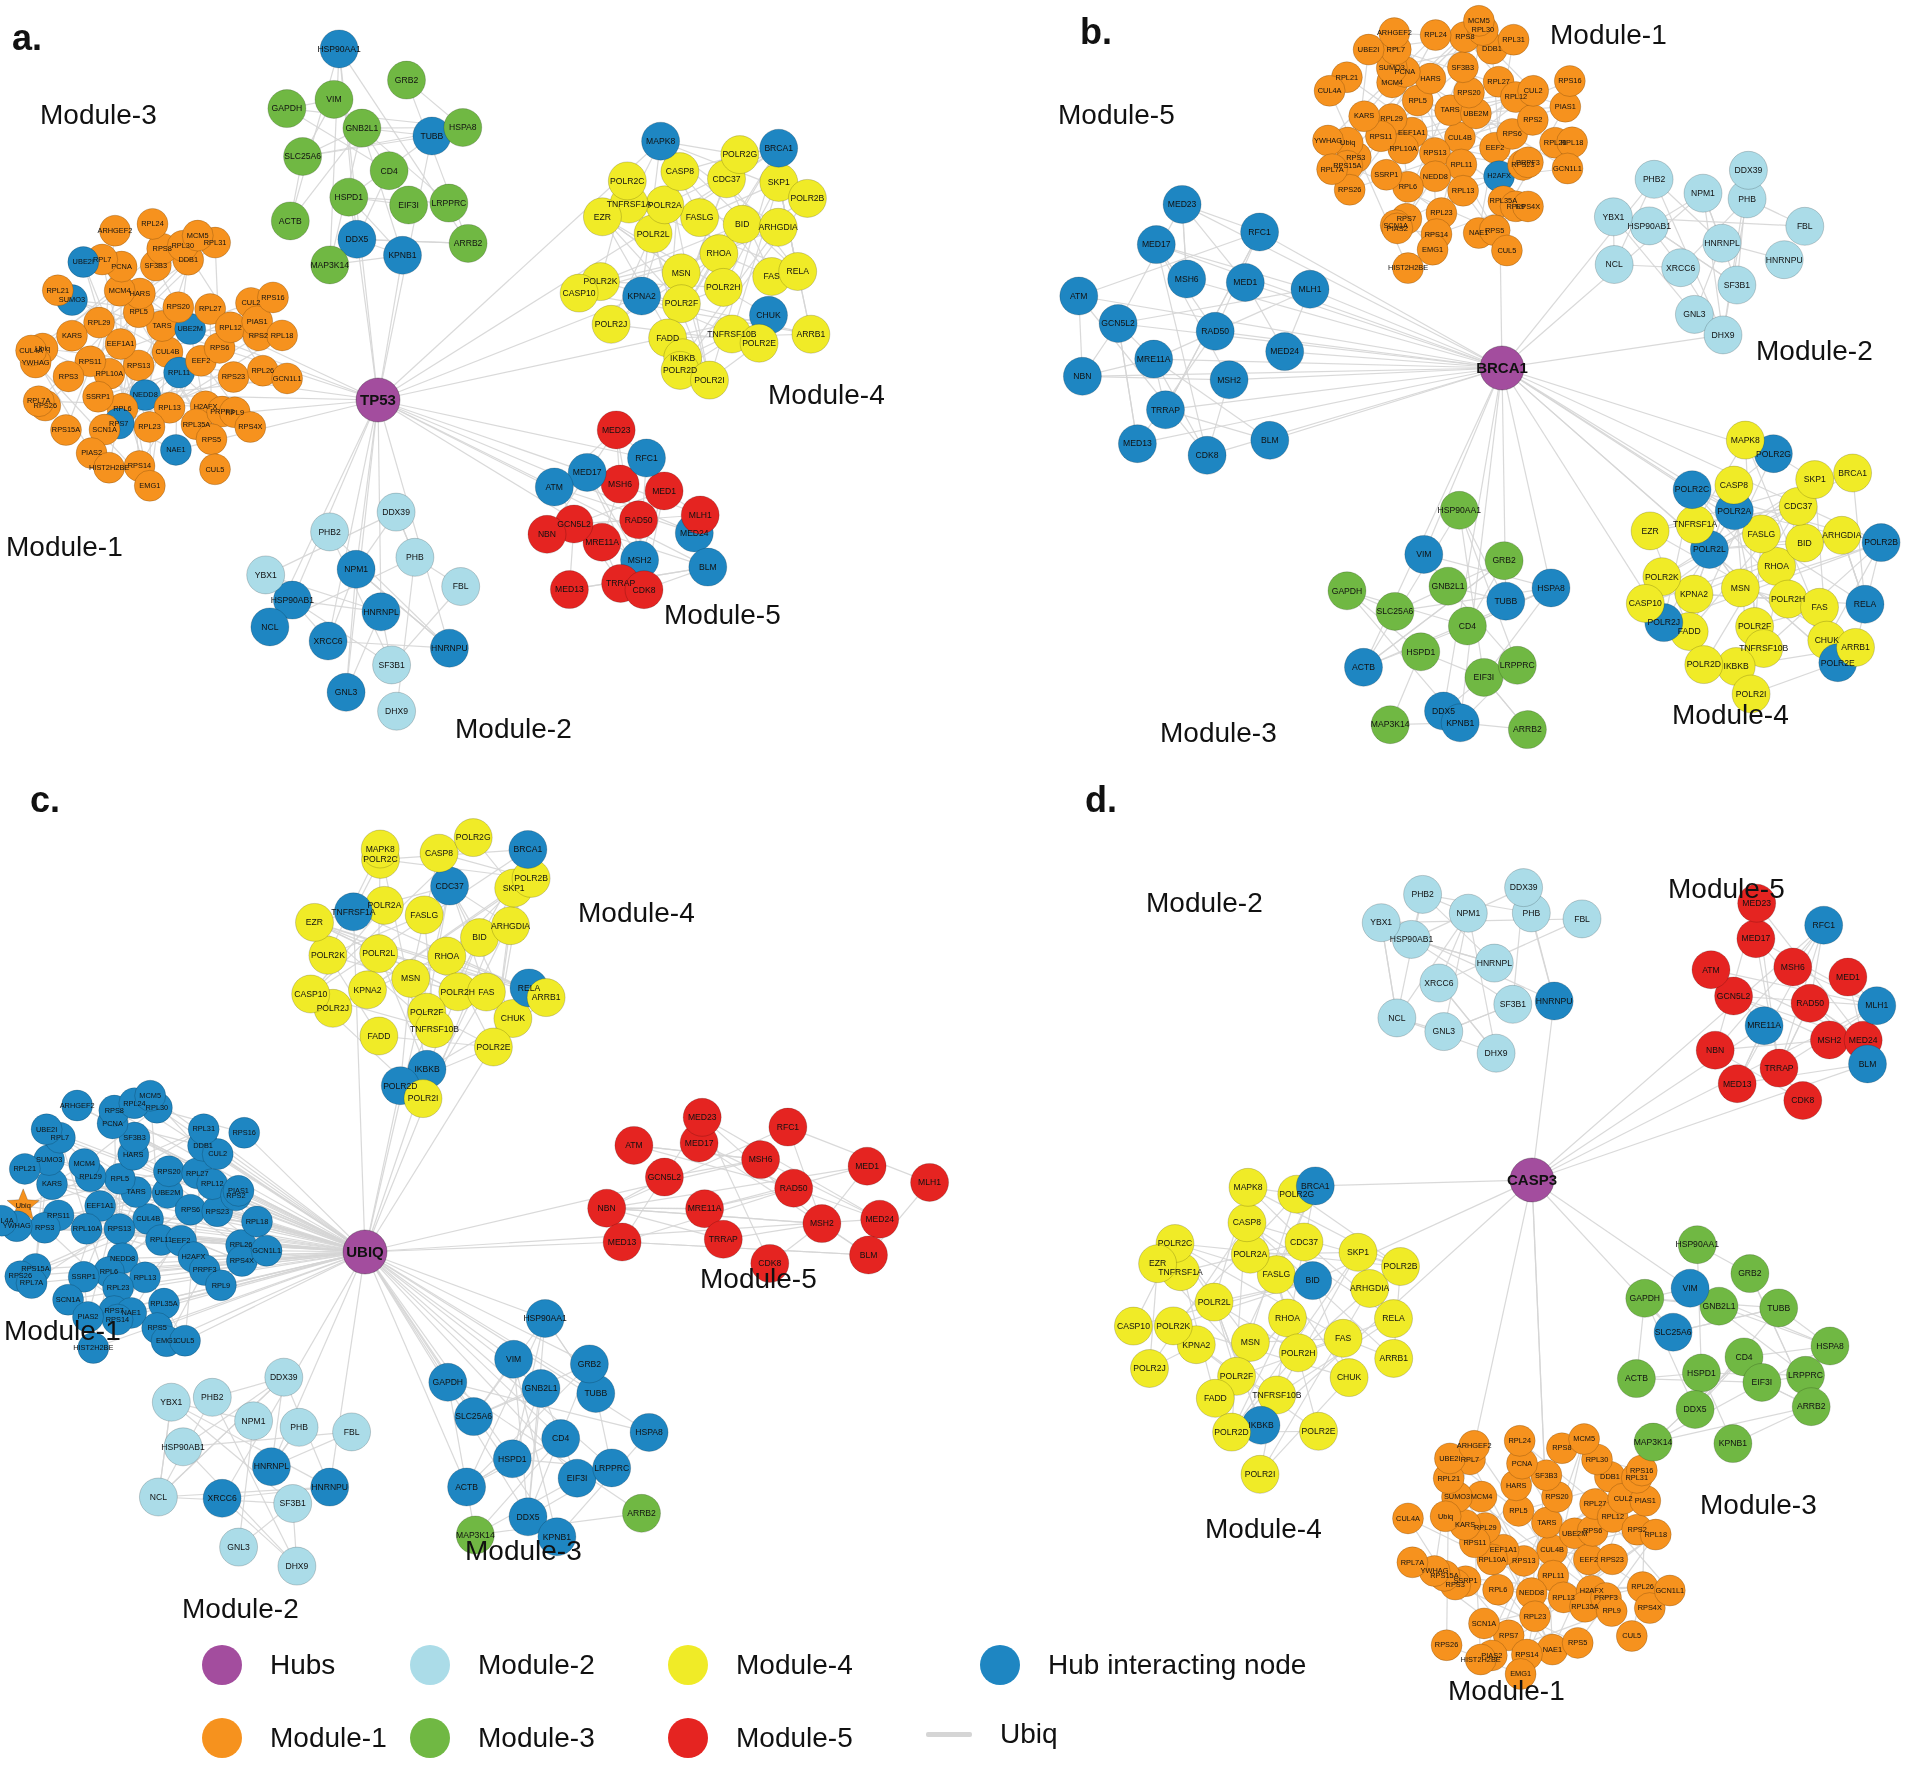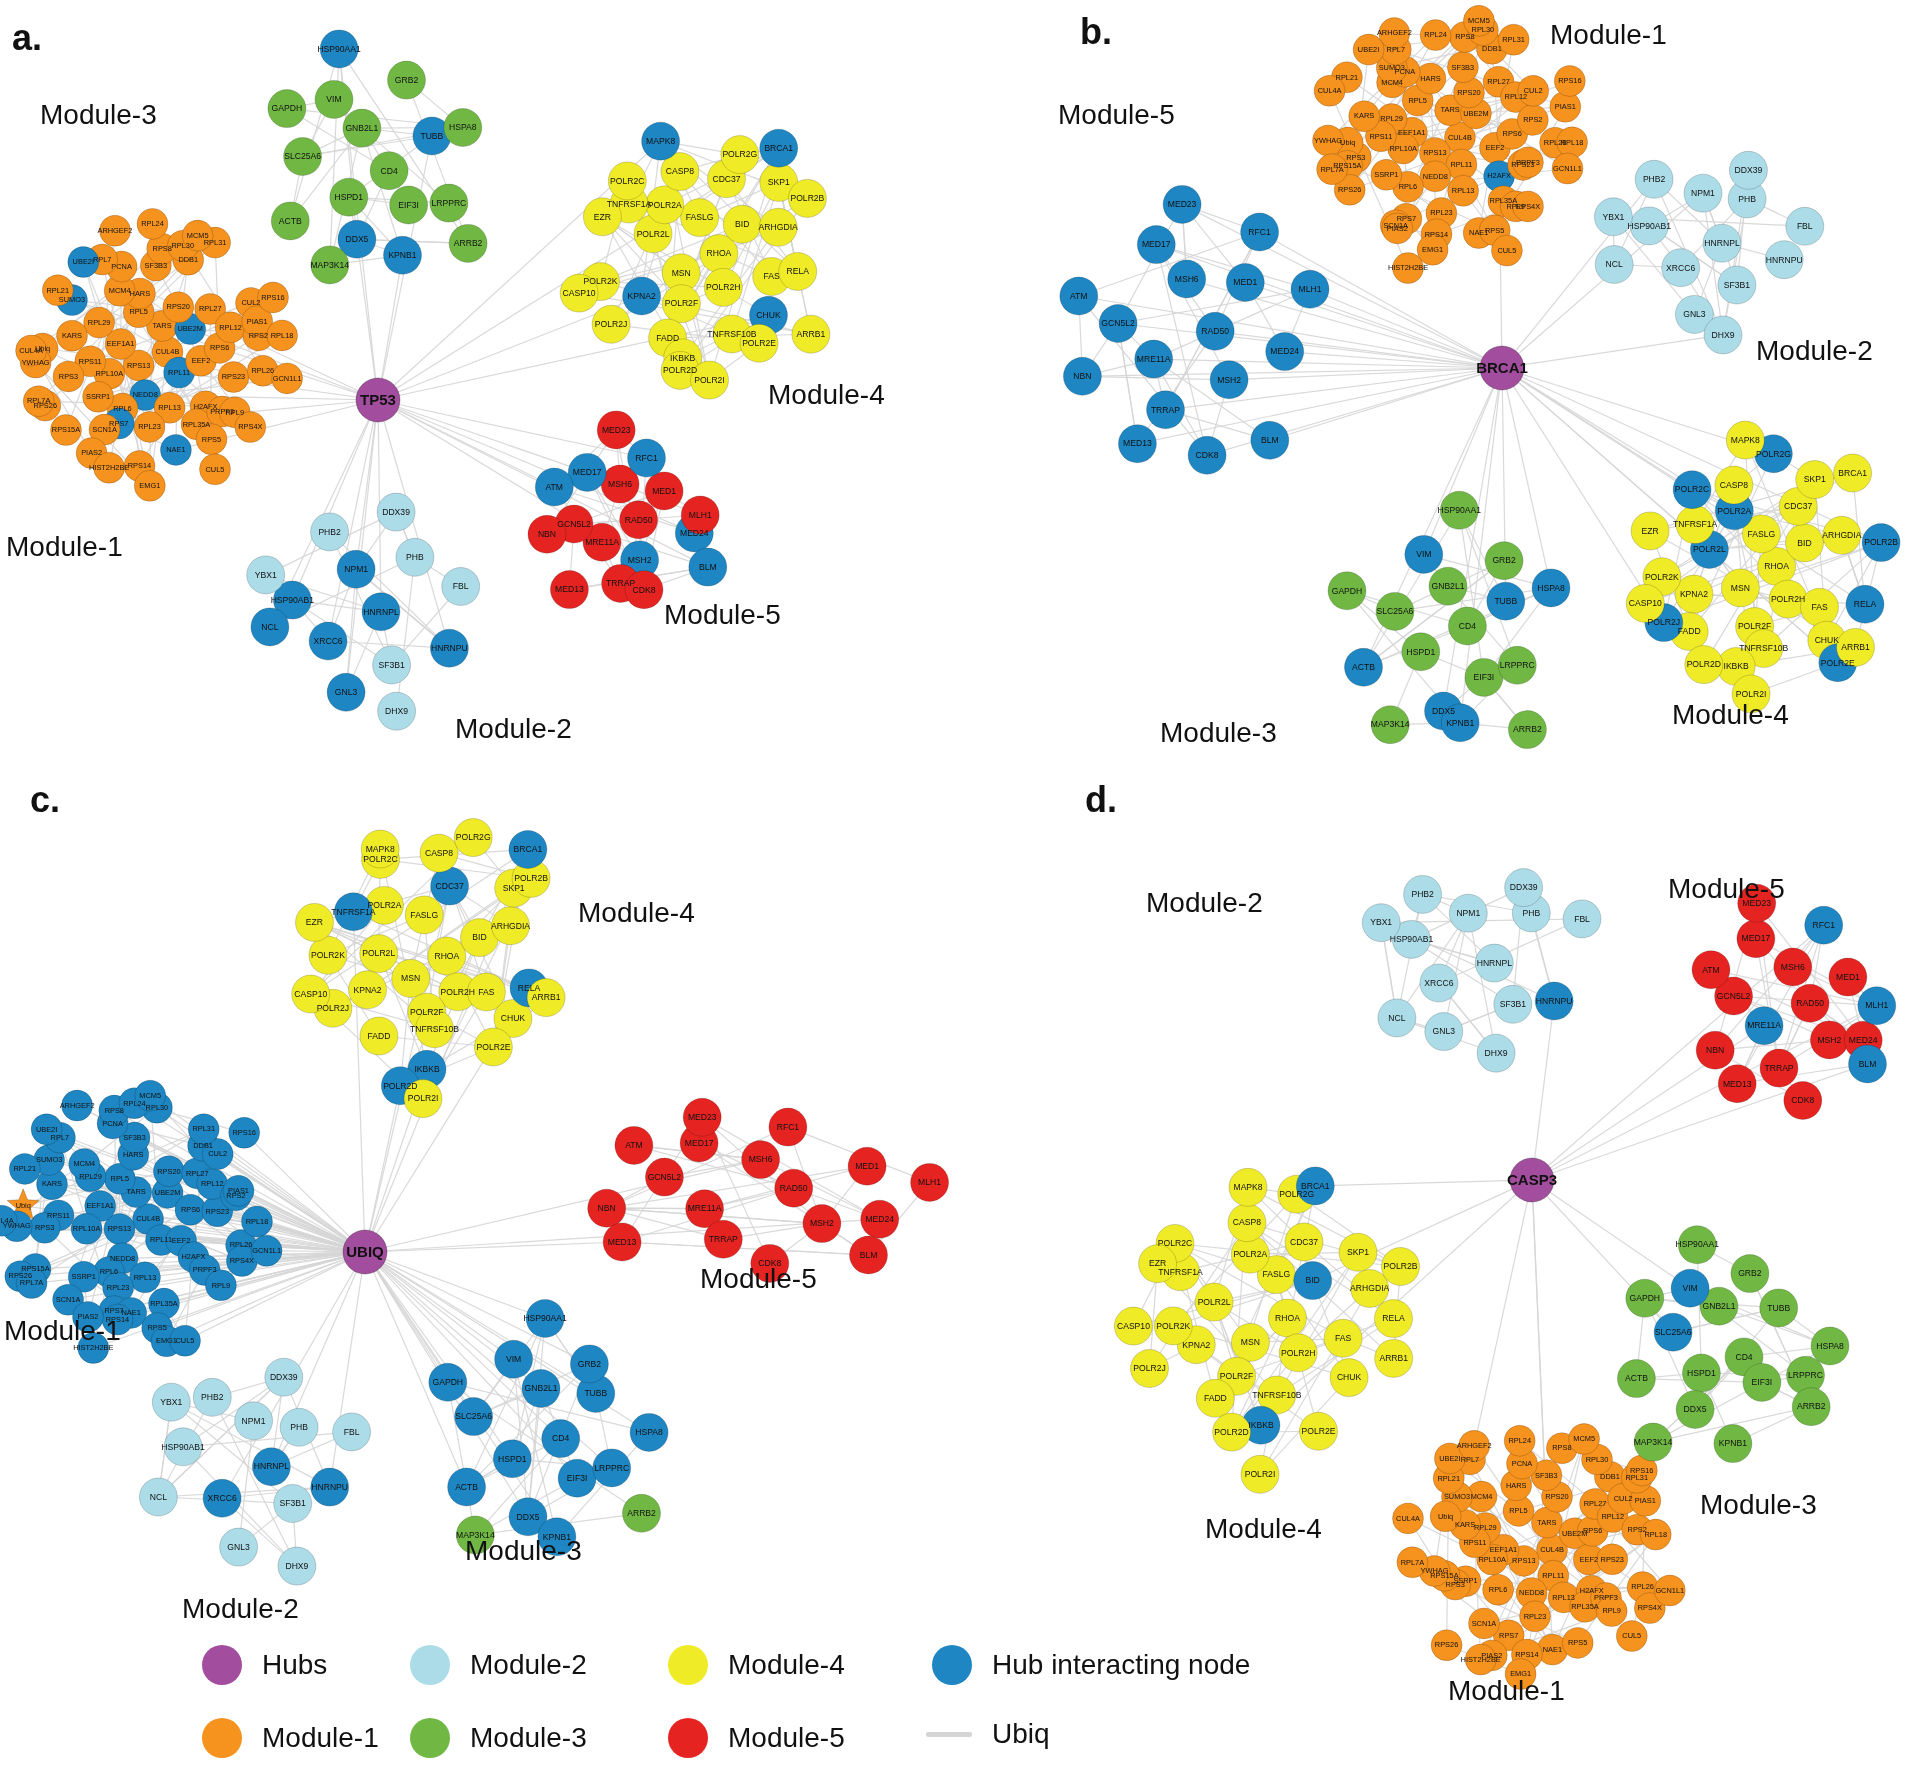--- a/index.html
+++ b/index.html
@@ -1,20 +1,20 @@
 <!DOCTYPE html>
 <html><head>
 <meta charset="utf-8">
 <style>
   html,body{margin:0;padding:0;background:#ffffff;}
   #figure{position:relative;width:1923px;height:1775px;background:#ffffff;
           font-family:"Liberation Sans","DejaVu Sans",sans-serif;overflow:hidden;}
   #net{position:absolute;left:0;top:0;}
   svg text{font-family:"Liberation Sans","DejaVu Sans",sans-serif;}
-  .legend-item{position:absolute;display:flex;align-items:center;gap:20px;
+  .legend-item{position:absolute;display:flex;align-items:center;gap:28px;
                font-size:28px;color:#111;white-space:nowrap;}
   .sw{width:40px;height:40px;border-radius:50%;flex:0 0 auto;}
   .sw-line{width:46px;height:5px;border-radius:2px;flex:0 0 auto;}
 </style>
 </head>
 <body>
 
 <div id="figure">
   <svg id="net" width="1923" height="1775" viewBox="0 0 1923 1775">
       <g>
@@ -2280,21 +2280,21 @@
       <span>Hubs</span>
     </div>
     <div class="legend-item" style="left:410px;top:1645px">
       <span class="sw" style="background: rgb(171, 220, 232);"></span>
       <span>Module-2</span>
     </div>
     <div class="legend-item" style="left:668px;top:1645px">
       <span class="sw" style="background: rgb(240, 235, 39);"></span>
       <span>Module-4</span>
     </div>
-    <div class="legend-item" style="left:932px;top:1645px">
+    <div class="legend-item" style="left:980px;top:1645px">
       <span class="sw" style="background: rgb(30, 134, 194);"></span>
       <span>Hub interacting node</span>
     </div>
     <div class="legend-item" style="left:202px;top:1718px">
       <span class="sw" style="background: rgb(246, 146, 30);"></span>
       <span>Module-1</span>
     </div>
     <div class="legend-item" style="left:410px;top:1718px">
       <span class="sw" style="background: rgb(112, 184, 67);"></span>
       <span>Module-3</span>

